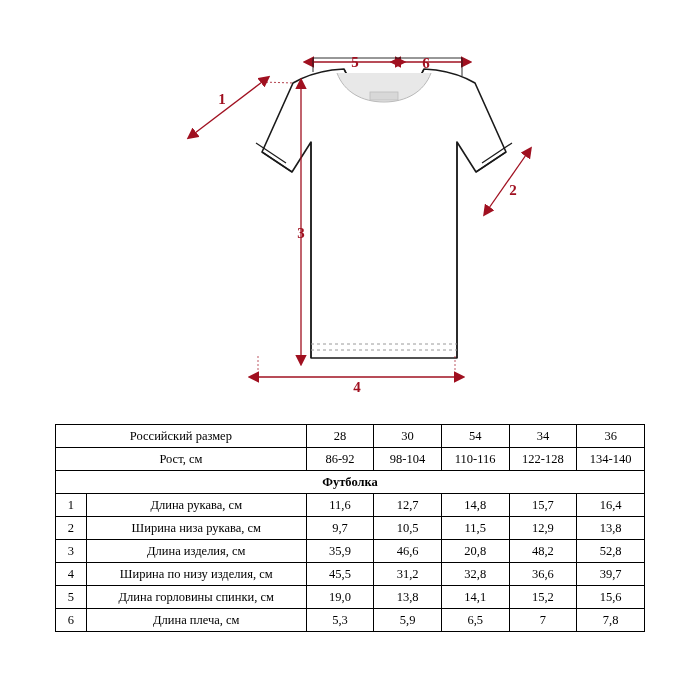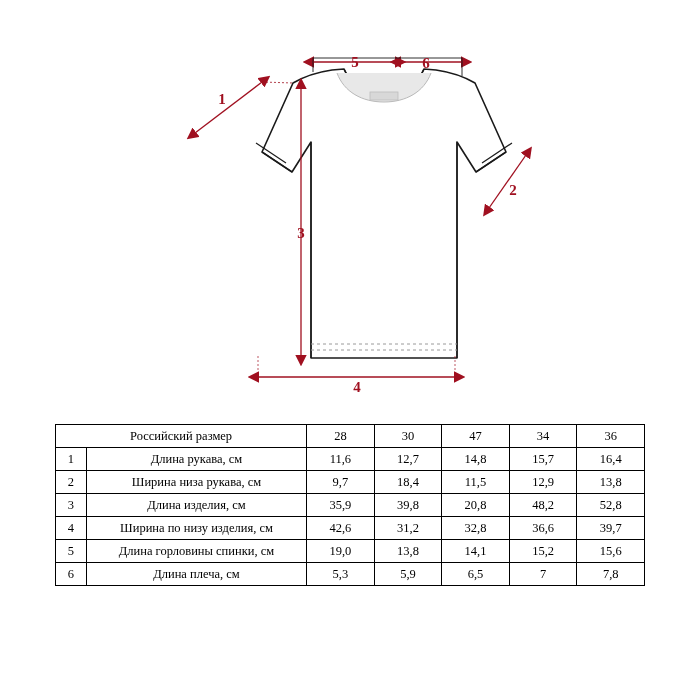--- a/index.html
+++ b/index.html
@@ -146,56 +146,67 @@
   </svg>
 </div>
 
 <div id="table-wrap">
   <table class="sizes">
     <tbody>
       <tr>
         <td class="label" colspan="2">Российский размер</td>
         <td class="val">28</td>
         <td class="val">30</td>
-        <td class="val">47</td>
+        <td class="val">54</td>
         <td class="val">34</td>
         <td class="val">36</td>
+      </tr>
+      <tr>
+        <td class="label" colspan="2">Рост, см</td>
+        <td class="val">86-92</td>
+        <td class="val">98-104</td>
+        <td class="val">110-116</td>
+        <td class="val">122-128</td>
+        <td class="val">134-140</td>
+      </tr>
+      <tr>
+        <td class="section" colspan="7">Футболка</td>
       </tr>
 
       <tr>
         <td class="idx">1</td>
         <td class="label">Длина рукава, см</td>
         <td class="val">11,6</td>
         <td class="val">12,7</td>
         <td class="val">14,8</td>
         <td class="val">15,7</td>
         <td class="val">16,4</td>
       </tr>
       <tr>
         <td class="idx">2</td>
         <td class="label">Ширина низа рукава, см</td>
         <td class="val">9,7</td>
-        <td class="val">18,4</td>
+        <td class="val">10,5</td>
         <td class="val">11,5</td>
         <td class="val">12,9</td>
         <td class="val">13,8</td>
       </tr>
       <tr>
         <td class="idx">3</td>
         <td class="label">Длина изделия, см</td>
         <td class="val">35,9</td>
-        <td class="val">39,8</td>
+        <td class="val">46,6</td>
         <td class="val">20,8</td>
         <td class="val">48,2</td>
         <td class="val">52,8</td>
       </tr>
       <tr>
         <td class="idx">4</td>
         <td class="label">Ширина по низу изделия, см</td>
-        <td class="val">42,6</td>
+        <td class="val">45,5</td>
         <td class="val">31,2</td>
         <td class="val">32,8</td>
         <td class="val">36,6</td>
         <td class="val">39,7</td>
       </tr>
       <tr>
         <td class="idx">5</td>
         <td class="label">Длина горловины спинки, см</td>
         <td class="val">19,0</td>
         <td class="val">13,8</td>

